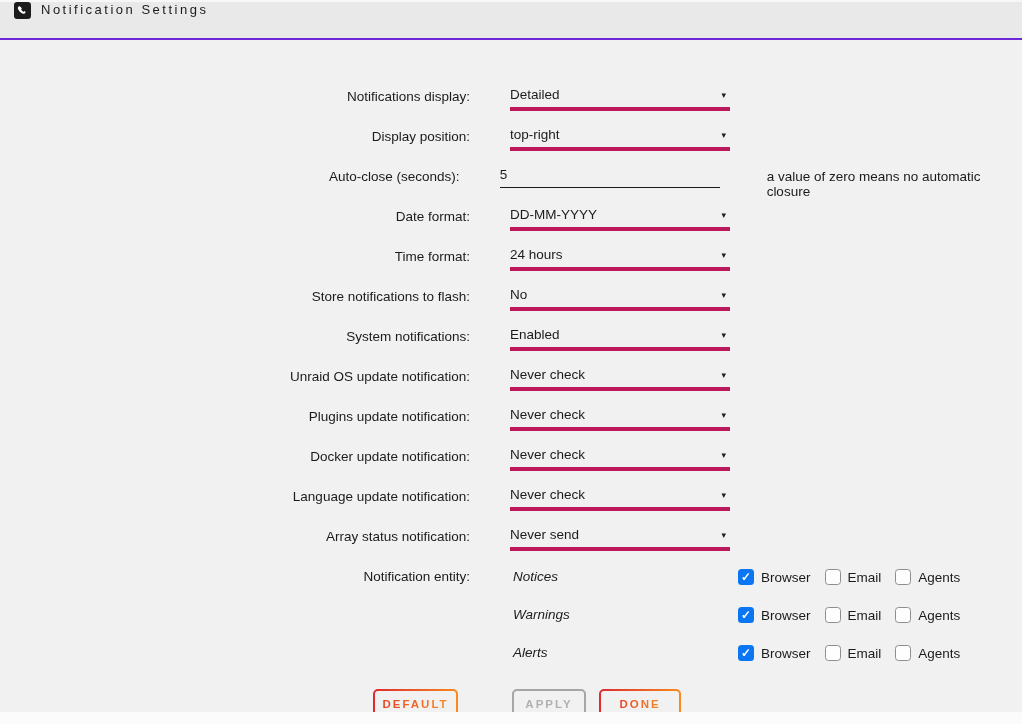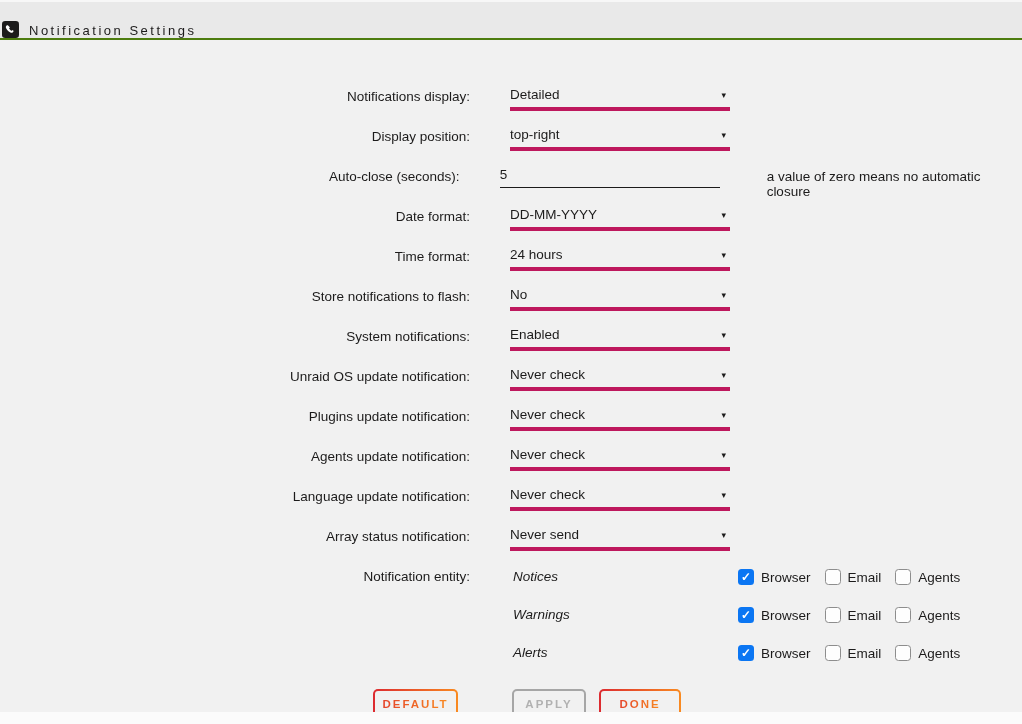--- a/index.html
+++ b/index.html
@@ -10,23 +10,23 @@
     color:#1c1b1b;
     position:relative;
     overflow:hidden;
   }
 
   
   .header {
     height:40px;
     background:#e9e9e9;
     border-top:2px solid #f7f7f7;
-    border-bottom:2px solid #4d7c0f;
-    display:flex; align-items:flex-end;
-    padding-left:2px;
+    border-bottom:2px solid #6d28d9;
+    display:flex; align-items:flex-start;
+    padding-left:14px;
     box-sizing:border-box;
   }
   .header .title {
     font-size:13px;
     letter-spacing:2.5px;
     margin-left:10px;
     color:#1c1b1b;
   }
   .header .app-icon { display:flex; align-items:center; }
 
@@ -233,21 +233,21 @@
     <div class="label">Plugins update notification:</div>
     <div class="control">
       <div class="select">
         <span class="select-value">Never check</span>
         <span class="caret">▾</span>
       </div>
     </div>
   </div>
 
   <div class="row">
-    <div class="label">Agents update notification:</div>
+    <div class="label">Docker update notification:</div>
     <div class="control">
       <div class="select">
         <span class="select-value">Never check</span>
         <span class="caret">▾</span>
       </div>
     </div>
   </div>
 
   <div class="row">
     <div class="label">Language update notification:</div>

